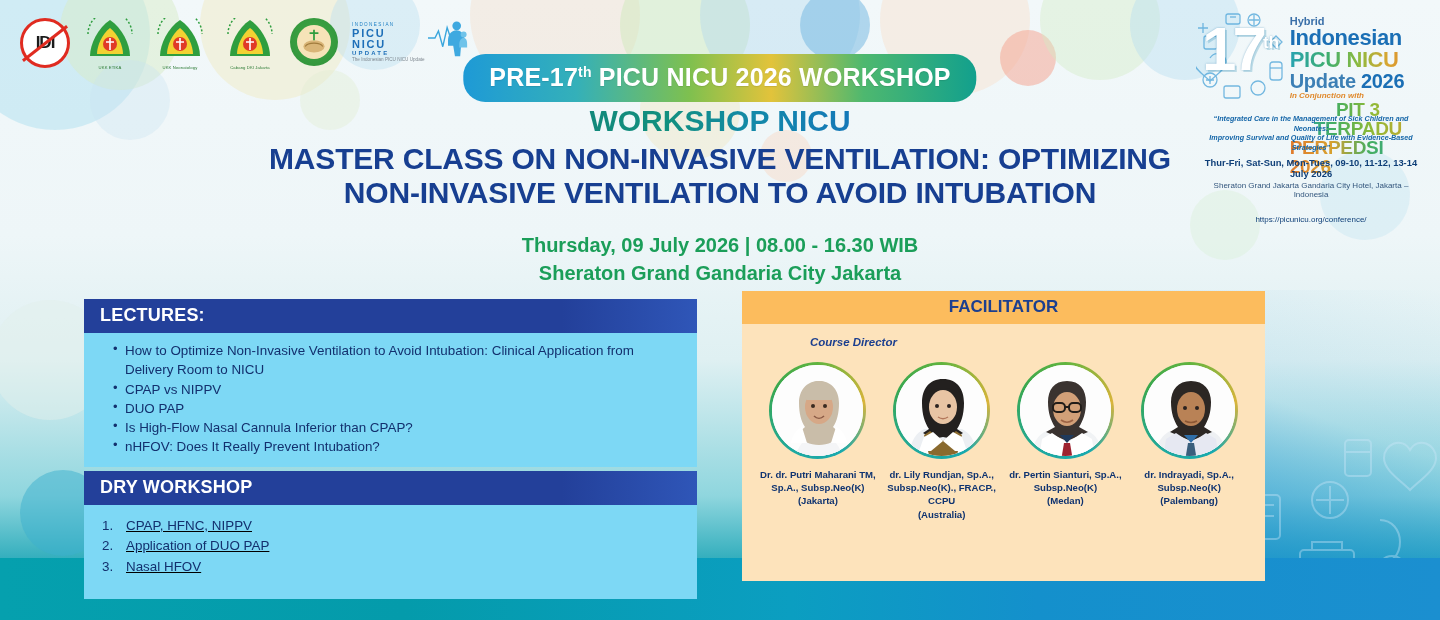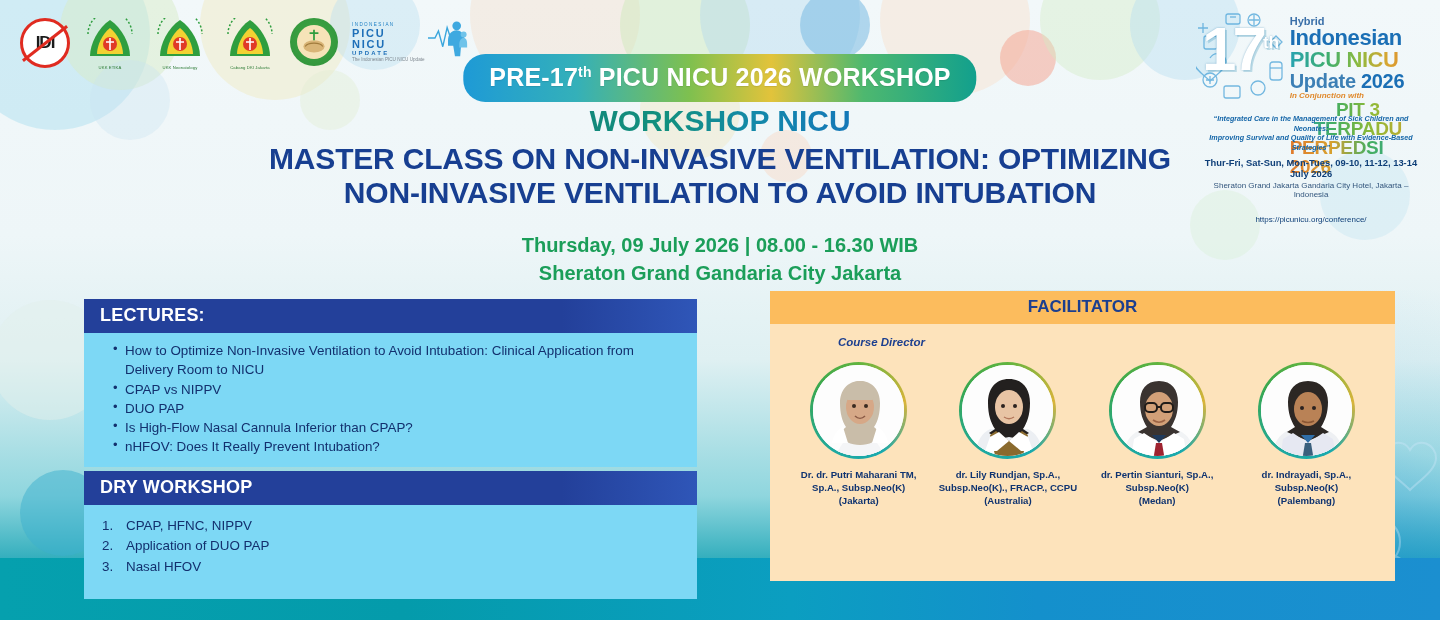--- a/index.html
+++ b/index.html
@@ -116,26 +116,26 @@
     background:linear-gradient(90deg,#23409a 0%,#23409a 78%,#2f56b8 100%);
     color:#fff; font-size:18px; font-weight:bold; padding:6px 0 7px 16px; letter-spacing:.2px;
   }
   .secbody{ background:#7dd8f5; padding:8px 14px 10px 28px; }
   .secbody.pad2{ padding:11px 14px 22px 16px; }
   ul.lect{ list-style:none; }
   ul.lect li{
     color:#13306e; font-size:13.4px; line-height:1.44; padding-left:13px; position:relative;
   }
   ul.lect li:before{ content:"•"; position:absolute; left:1px; top:-1px; font-size:13px; }
-  ol.dry{ list-style:none; counter-reset:d; }
+  ol.dry{ list-style:none; counter-reset:d;text-decoration:underline; }
   ol.dry li{ counter-increment:d; color:#13306e; font-size:13.4px; line-height:1.52; padding-left:26px; position:relative;}
   ol.dry li:before{ content:counter(d) "."; position:absolute; left:2px; }
 
   
-  .rpanel{ position:absolute; left:770px; top:291px; width:625px; }
+  .rpanel{ position:absolute; left:742px; top:291px; width:523px; }
   .fhead{ background:#fcbc5d; color:#1c3f8f; font-size:17px; font-weight:bold; text-align:center; padding:6px 0 7px;}
   .fbody{ background:#fde3bb; padding:12px 14px 14px; height:257px; position:relative;}
   .cdir{ font-size:11.5px; color:#1c3f8f; font-weight:bold; font-style:italic; margin-left:54px;}
   .people{ display:flex; justify-content:space-around; margin-top:14px; }
   .person{ width:140px; text-align:center; }
   .pring{
     width:97px; height:97px; border-radius:50%; margin:0 auto;
     background:conic-gradient(from 150deg,#18a9ae 0deg,#1fa9a0 60deg,#3aa84f 150deg,#61b43f 210deg,#d9b43a 290deg,#18a9ae 360deg);
     padding:3px; display:flex; align-items:center; justify-content:center;
   }

